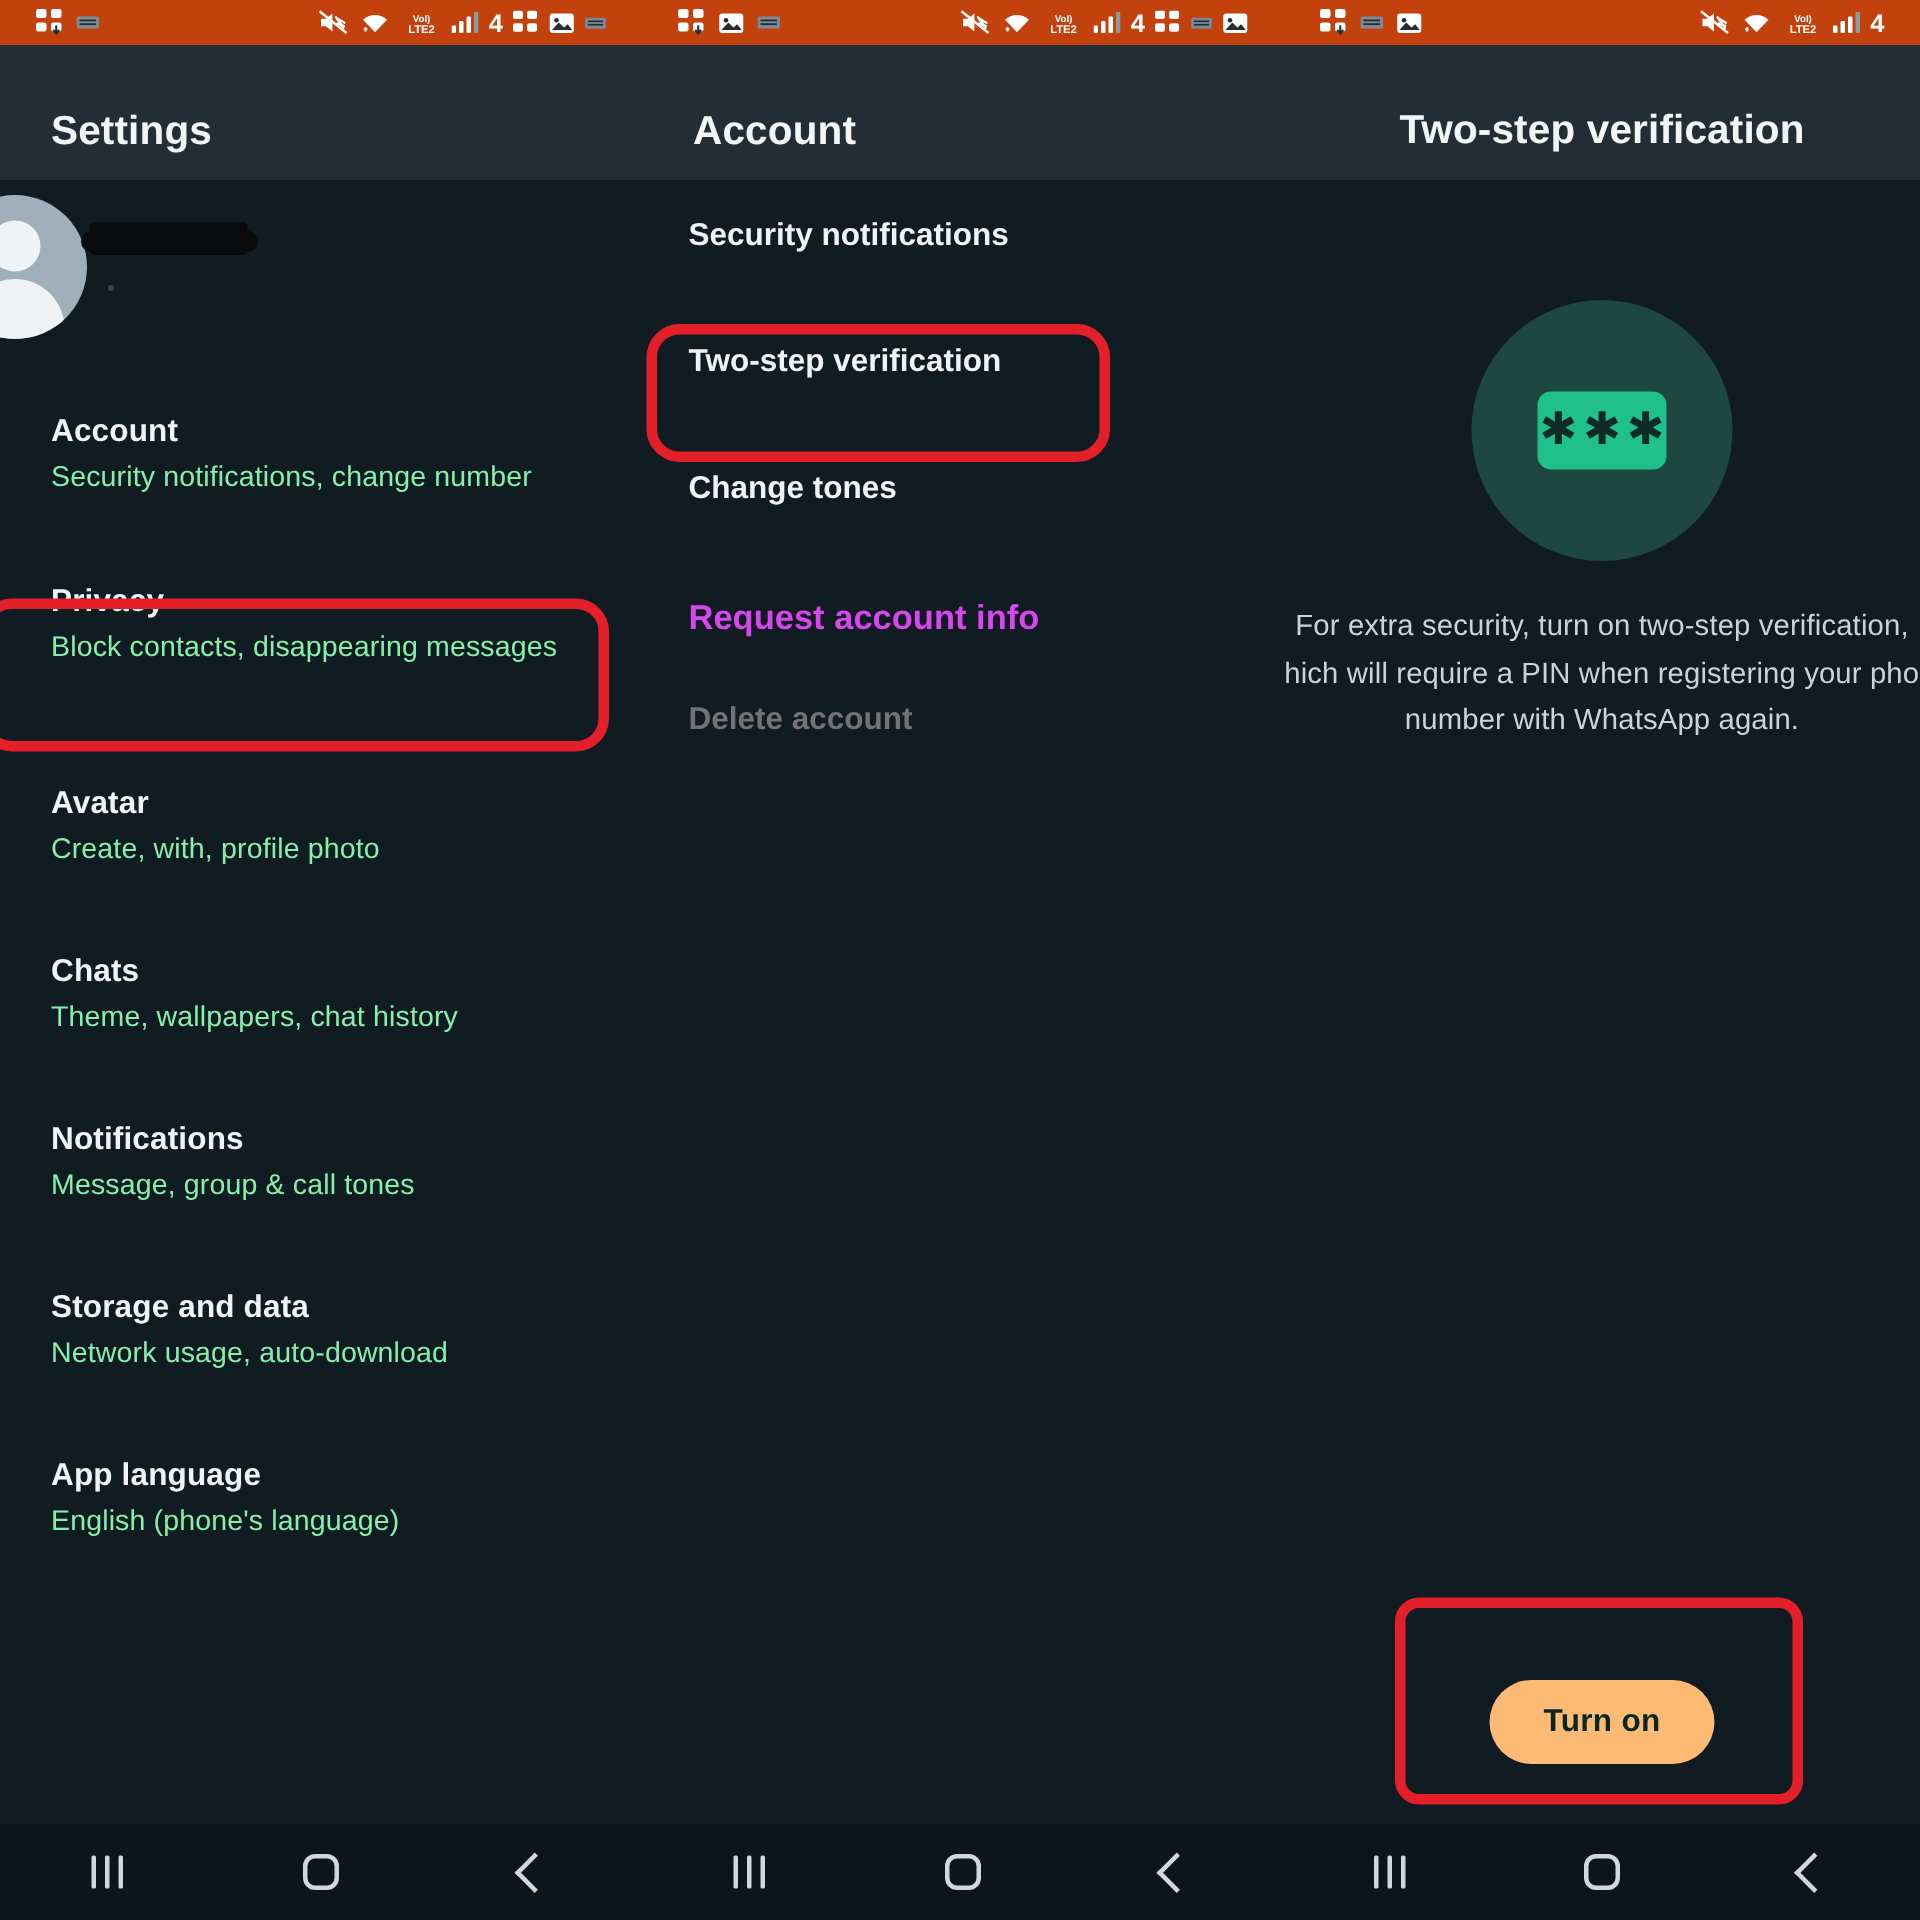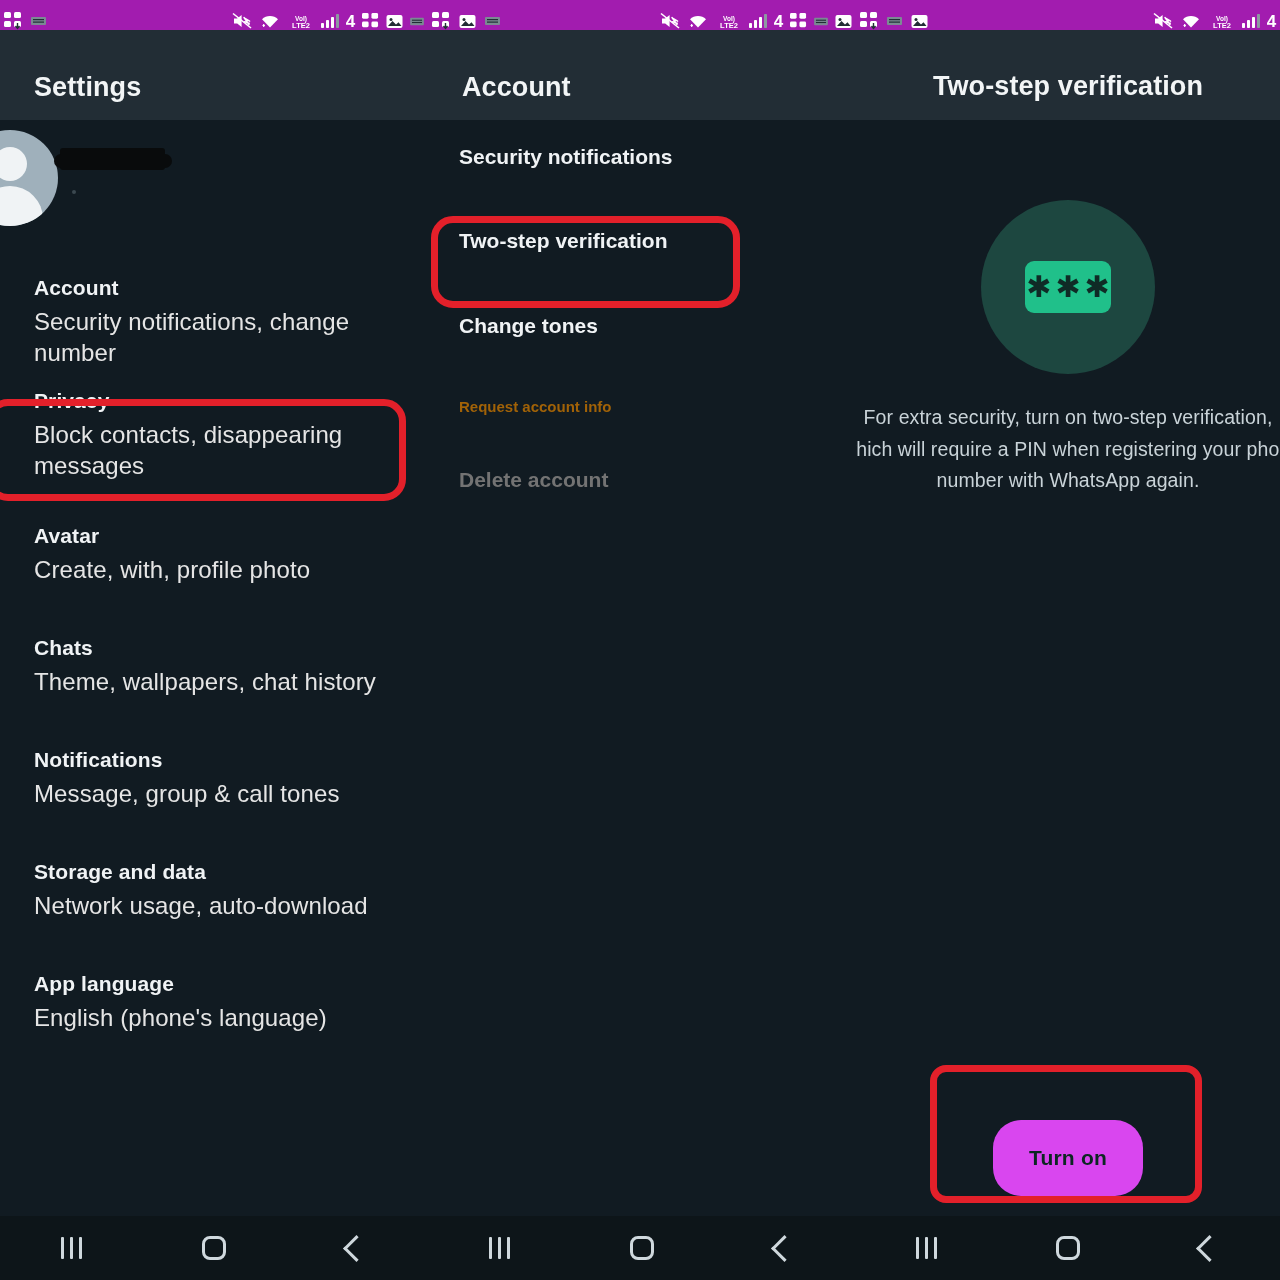--- a/index.html
+++ b/index.html
@@ -11,22 +11,22 @@
   }
   .screen{position:relative;width:1280px;height:1280px;display:flex;}
   .panel{position:relative;height:1280px;overflow:hidden;flex:0 0 auto;background:#111b22;}
   .panel.p1{width:428px;}
   .panel.p2{width:428px;}
   .panel.p3{width:424px;}
   .panel + .panel{box-shadow:inset 1px 0 0 #1b262c;}
 
   
   .statusbar{
-    height:30px;background:#a21caf;display:flex;align-items:flex-end;
-    padding:0 4px;box-sizing:border-box;position:relative;
+    height:30px;background:#c2410c;display:flex;align-items:center;
+    padding:0 24px;box-sizing:border-box;position:relative;
   }
   .sb-left{display:flex;align-items:center;gap:9px;}
   .sb-right{display:flex;align-items:center;gap:7px;margin-left:auto;}
   .ico{display:block;}
   .sb-num{color:#fff;font-size:17px;font-weight:700;line-height:1;letter-spacing:-.3px;}
 
   
   .header{background:#222d35;height:90px;box-sizing:border-box;position:relative;}
   .header .title{
     position:absolute;left:34px;bottom:17px;color:#f2f5f6;
@@ -52,21 +52,21 @@
     border-radius:3px;
   }
   .redact:after{
     content:"";position:absolute;left:-6px;top:6px;width:118px;height:14px;
     background:#090b0c;border-radius:7px;
   }
   .redact-dot{position:absolute;left:72px;top:70px;width:4px;height:4px;
     background:#3b4850;border-radius:50%;}
   .item{padding:0 0 0 34px;position:relative;}
   .item .t{color:#f0f3f5;font-size:21px;font-weight:700;letter-spacing:.1px;line-height:1;}
-  .item .s{color:#e5e5e5;font-size:24px;font-weight:400;line-height:1.28;margin-top:9px;
+  .item .s{color:#86efac;font-size:19px;font-weight:400;line-height:1.28;margin-top:9px;
     letter-spacing:.1px;max-width:360px;}
 
   
   .item.abs{position:absolute;left:0;right:0;}
 
   
   .p3 .body{text-align:center;}
   .pin-circle{
     position:absolute;left:50%;top:80px;transform:translateX(-50%);
     width:174px;height:174px;border-radius:50%;background:#1d4740;
@@ -79,22 +79,22 @@
   .pin-box span{color:#0f2b26;font-size:30px;font-weight:700;line-height:0.6;
     font-family:"DejaVu Sans",sans-serif;}
   .desc{
     position:absolute;left:-14px;right:-14px;top:282px;
     color:#c9d3d8;font-size:19.5px;line-height:1.62;letter-spacing:.1px;
     white-space:nowrap;
   }
   .desc div{overflow:visible;}
   .turnon-wrap{position:absolute;left:0;right:0;top:1000px;display:flex;justify-content:center;}
   .turnon{
-    background:#d946ef;color:#0c2722;border:none;border-radius:28px;
-    padding:26px 36px;font-size:21px;font-weight:700;font-family:inherit;
+    background:#fdba74;color:#0c2722;border:none;border-radius:28px;
+    padding:16px 36px;font-size:21px;font-weight:700;font-family:inherit;
     letter-spacing:.2px;cursor:pointer;text-align:right;
   }
 
   
   .hl{position:absolute;border:7px solid #e3202a;border-radius:22px;box-sizing:border-box;
       pointer-events:none;}
   .hl-account{left:-14px;top:279px;width:420px;height:102px;}
   .hl-2step{left:431px;top:216px;width:309px;height:92px;}
   .hl-turnon{left:930px;top:1065px;width:272px;height:138px;border-radius:16px;}
 
@@ -312,21 +312,21 @@
     <div class="body">
       <div style="position:absolute;left:31px;top:25px;color:#f0f3f5;font-size:21px;font-weight:700;text-align:right;">
         <span>Security notifications</span>
       </div>
       <div style="position:absolute;left:31px;top:109px;color:#f0f3f5;font-size:21px;font-weight:700;">
         <span>Two-step verification</span>
       </div>
       <div style="position:absolute;left:31px;top:194px;color:#f0f3f5;font-size:21px;font-weight:700;">
         <span>Change tones</span>
       </div>
-      <div style="position:absolute;left:31px;top:278px;color:#a16207;font-size:15px;font-weight:700;">
+      <div style="position:absolute;left:31px;top:278px;color:#d946ef;font-size:23px;font-weight:700;">
         <span>Request account info</span>
       </div>
       <div style="position:absolute;left:31px;top:348px;color:#737373;font-size:21px;font-weight:700;">
         <span>Delete account</span>
       </div>
     </div>
 
     <div class="navbar">
       <div class="nav-btn">
         <div class="nav-recents">

